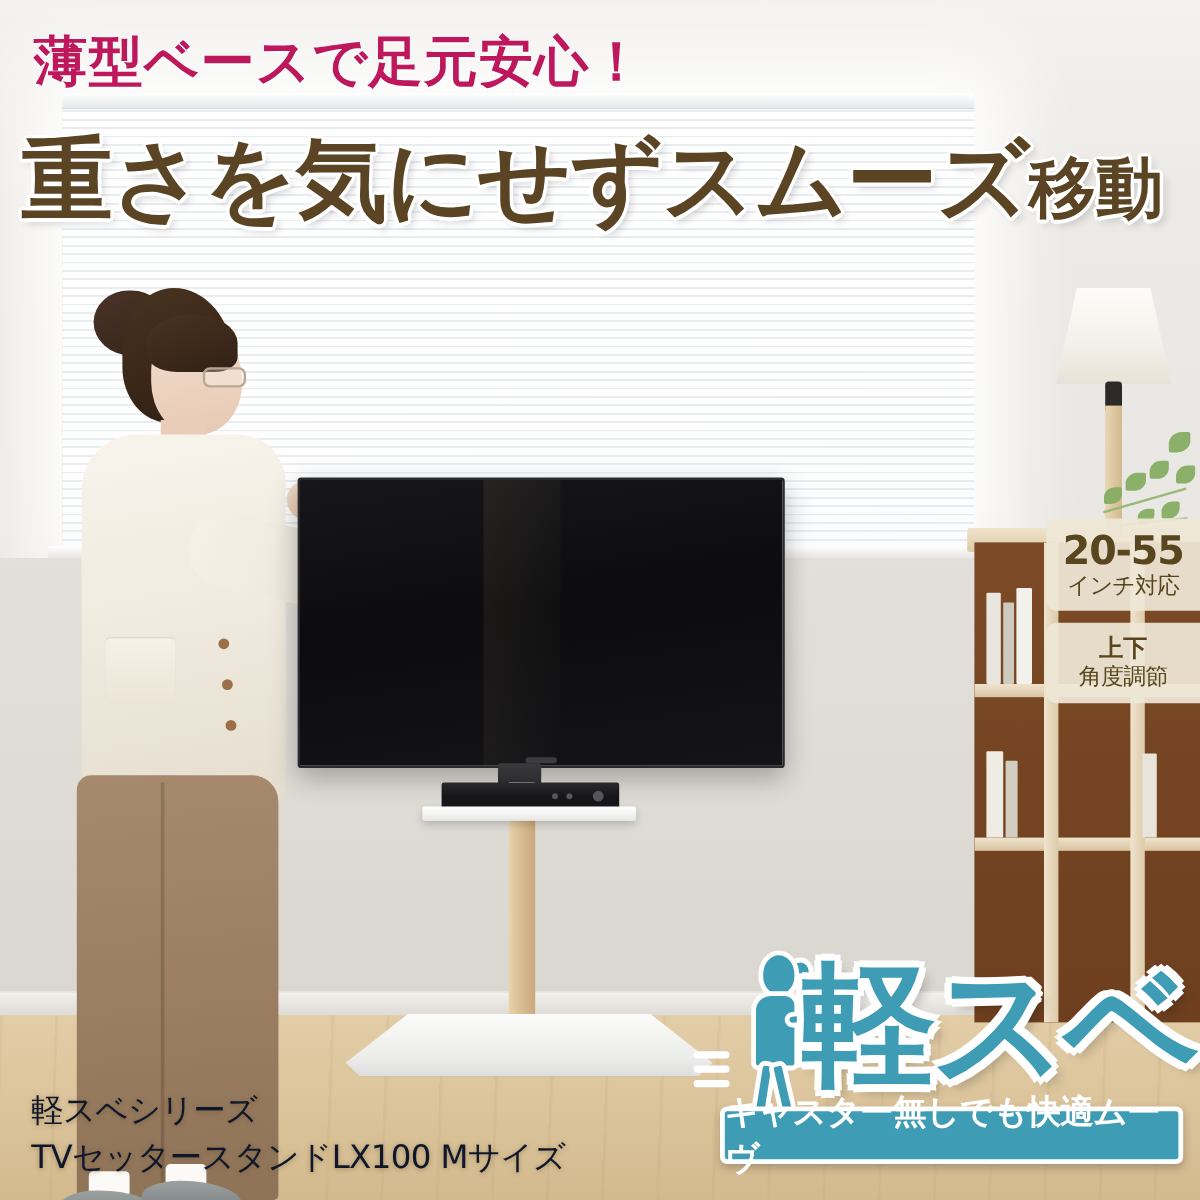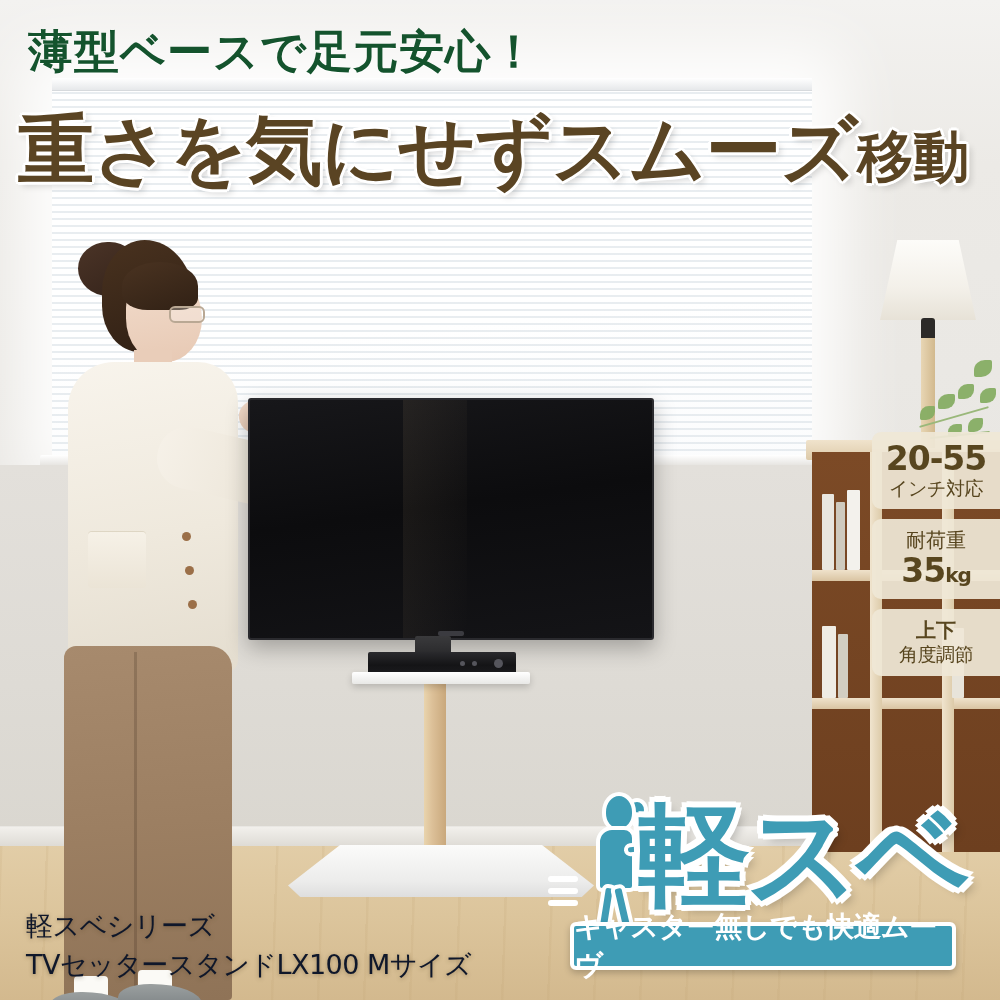--- a/index.html
+++ b/index.html
@@ -147,21 +147,21 @@
     position:absolute;left:288px;top:845px;width:306px;height:52px;
     background:linear-gradient(180deg,#fbfbfa 0%,#ececeb 70%,#dedede 100%);
     clip-path:polygon(17% 0%,83% 0%,100% 78%,96% 100%,4% 100%,0% 78%);
     box-shadow:0 6px 10px rgba(0,0,0,.16);
   }
 
   
   .kicker{
     position:absolute;left:28px;top:22px;
     font-size:45px;font-weight:700;letter-spacing:1px;
-    color:#14532d;
+    color:#be185d;
     font-family:Liberation Sans, sans-serif;
     text-shadow:0 1px 0 rgba(255,255,255,.9);
     white-space:nowrap;
   }
   .headline{
     position:absolute;left:18px;top:112px;
     font-family:"DejaVu Serif","Liberation Serif",serif;
     font-size:76px;font-weight:700;letter-spacing:-1px;
     color:#5a4423;white-space:nowrap;line-height:1;
     text-shadow:
@@ -198,21 +198,21 @@
     text-align:center;
     color:#58461f;
     font-family:"DejaVu Sans","Liberation Sans",sans-serif;
   }
   .spec-big{font-size:33px;font-weight:700;line-height:1.08;letter-spacing:-1px;}
   .spec-big .unit{font-size:20px;}
   .spec-sub{font-size:19px;font-weight:400;line-height:1.2;letter-spacing:-.5px;}
   .spec-lbl{font-size:20px;font-weight:400;line-height:1.25;}
 
   
-  .karusube{position:absolute;left:566px;top:788px;width:400px;height:190px;}
+  .karusube{position:absolute;left:596px;top:788px;width:400px;height:190px;}
   .ks-person{position:absolute;left:6px;top:4px;width:104px;height:150px;}
   .ksp{position:absolute;background:#3e9cb5;border:4px solid #ffffff;}
   .ks-head{left:30px;top:0;width:34px;height:40px;border-radius:50% 50% 46% 46%;}
   .ks-bun{left:54px;top:6px;width:22px;height:24px;border-radius:50%;}
   .ks-torso{left:24px;top:34px;width:40px;height:66px;border-radius:16px 12px 6px 6px;}
   .ks-arm{left:52px;top:52px;width:52px;height:13px;border-radius:7px;transform:rotate(-6deg);transform-origin:left center;}
   .ks-leg1{left:26px;top:92px;width:15px;height:58px;border-radius:6px;transform:rotate(9deg);}
   .ks-leg2{left:44px;top:92px;width:15px;height:58px;border-radius:6px;transform:rotate(-13deg);}
   .ks-foot{left:12px;top:140px;width:30px;height:12px;border-radius:7px;}
   .ks-speed{position:absolute;left:-18px;top:88px;width:30px;height:5px;background:#3e9cb5;border:3px solid #fff;border-radius:4px;}
@@ -332,24 +332,20 @@
     <span>重さを気にせずスムーズ</span><span class="small">移動</span>
   </div>
 
 
   <div class="specs">
     <div class="spec">
       <div class="spec-big">20-55</div>
       <div class="spec-sub">インチ対応</div>
     </div>
     <div class="spec">
-      <div class="spec-lbl">耐荷重</div>
-      <div class="spec-big"><span>35</span><span class="unit">kg</span></div>
-    </div>
-    <div class="spec">
       <div class="spec-lbl" style="font-size:20px;font-weight:700">上下</div>
       <div class="spec-sub">角度調節</div>
     </div>
   </div>
 
   <div class="karusube">
     <div class="ks-speed"></div>
     <div class="ks-speed" style="top:100px"></div>
     <div class="ks-speed" style="top:112px"></div>
     <div class="ks-person">

